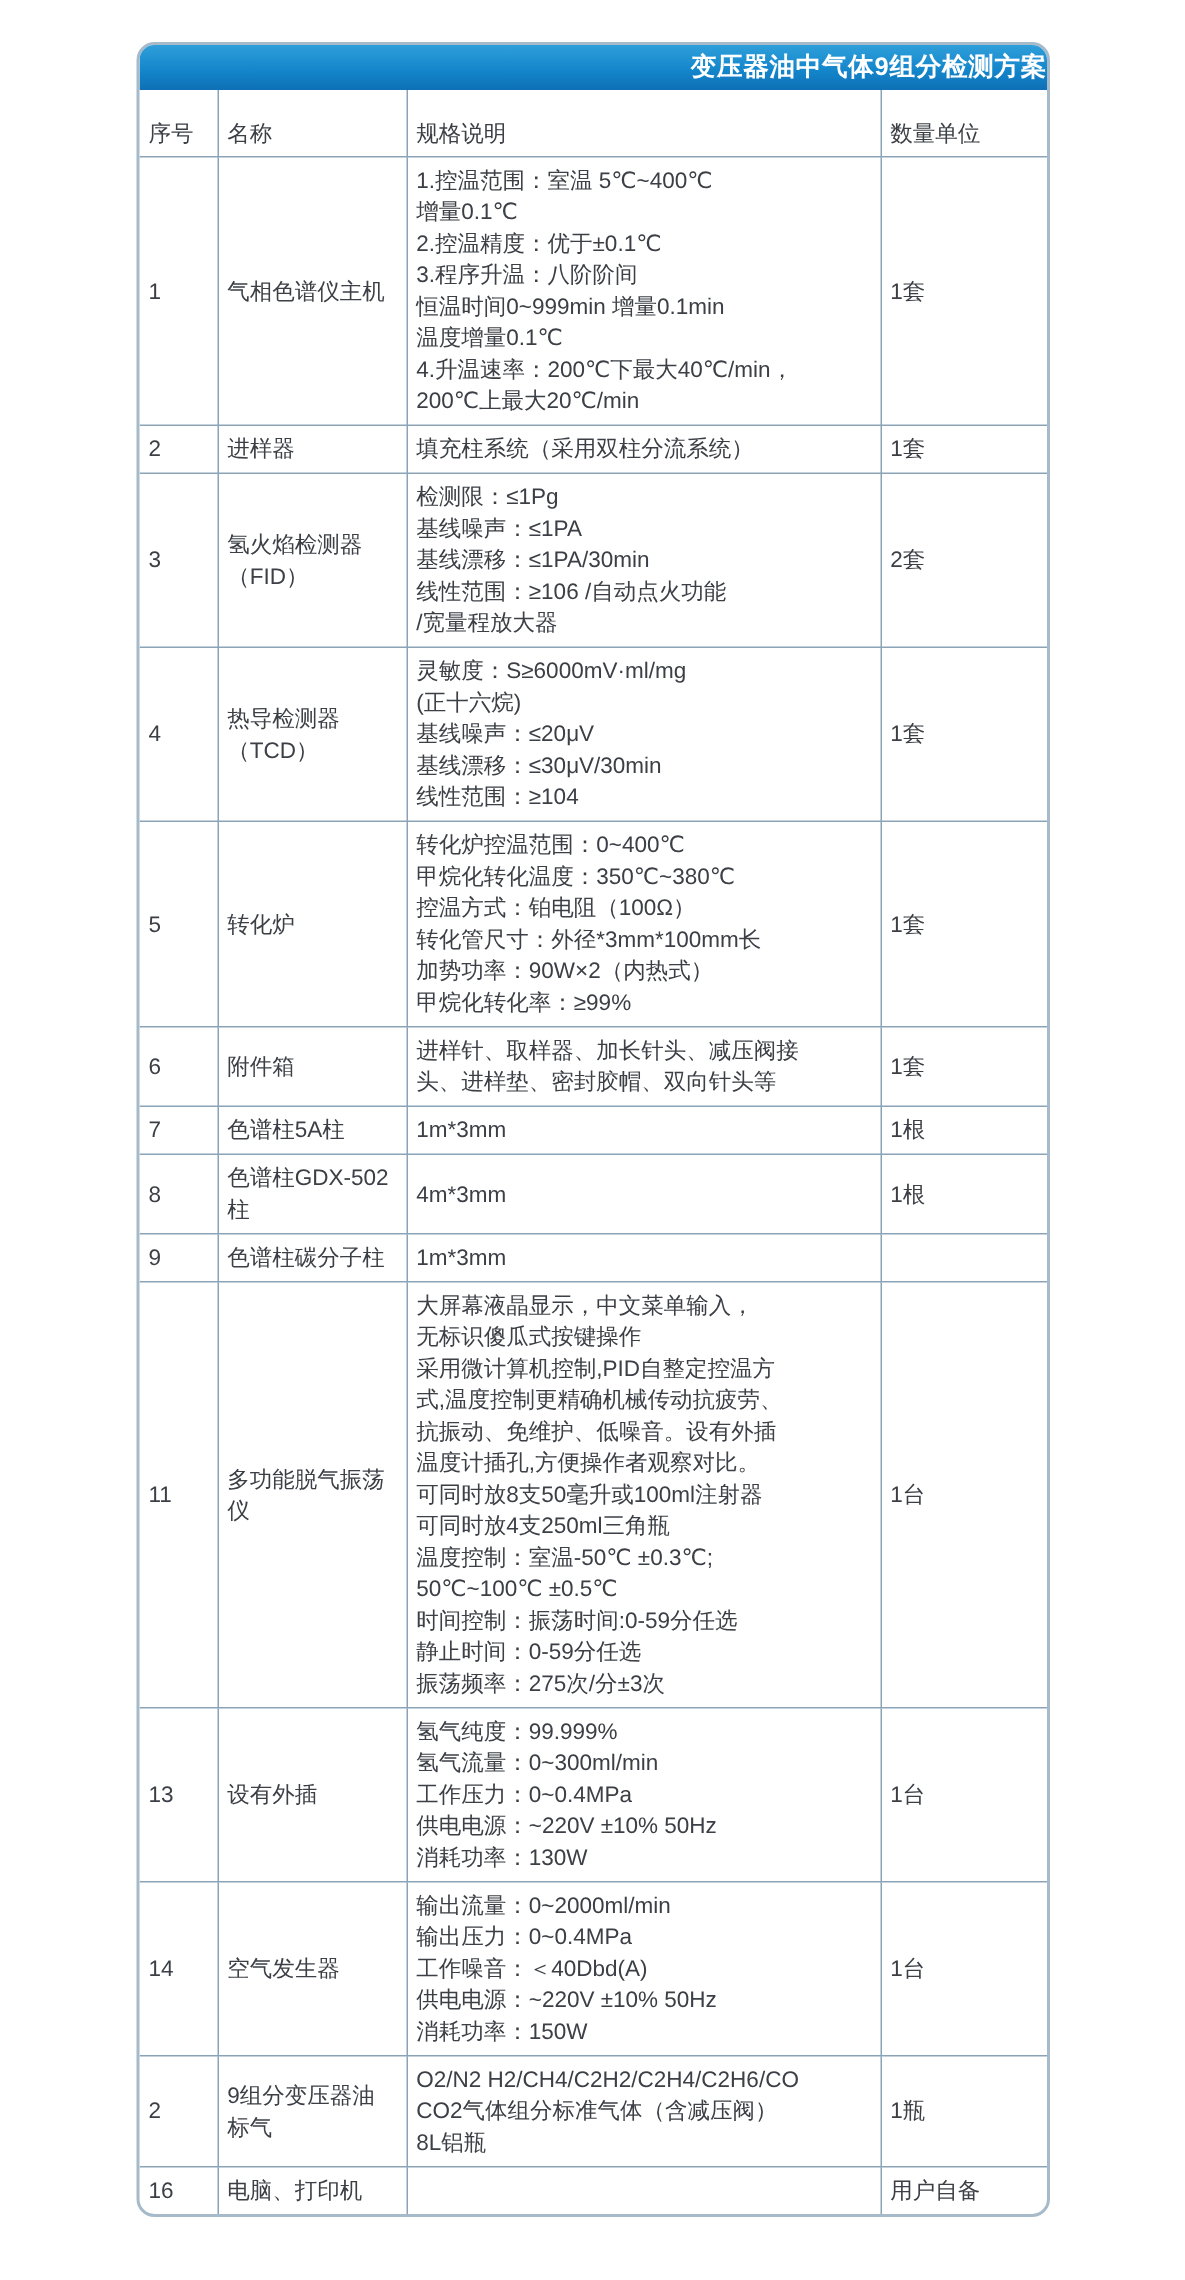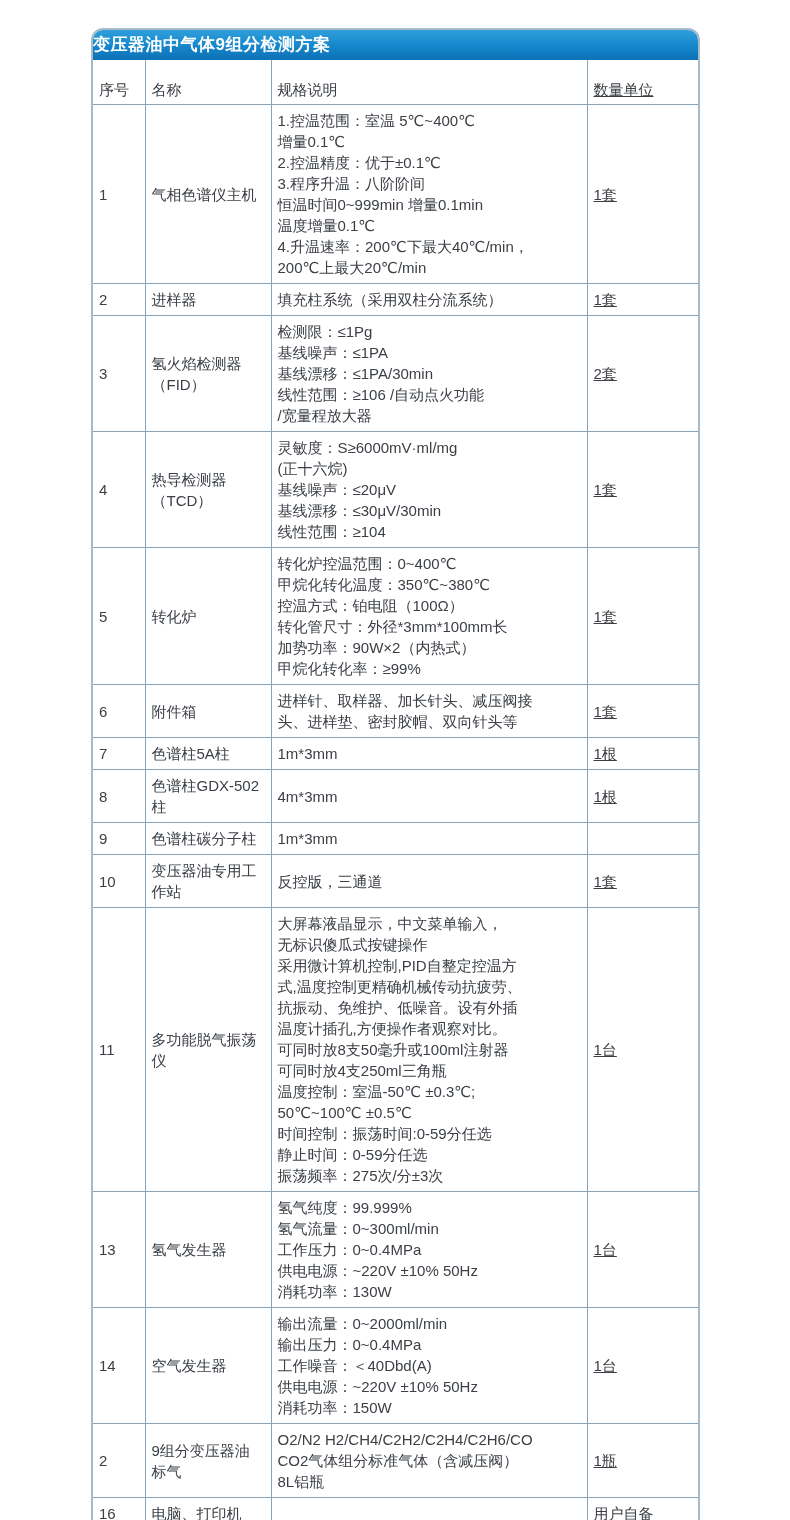--- a/index.html
+++ b/index.html
@@ -11,21 +11,21 @@
   .frame {
     box-sizing:border-box;
     position:absolute; left:91px; top:28px; width:609px;
     border:2px solid #a6bac9;
     border-radius:12px;
     overflow:hidden;
     background:#ffffff;
   }
   .title-bar {
     height:30px; line-height:30px;
-    text-align:left;
+    text-align:right;
     color:#ffffff;
     font-size:17px; font-weight:bold;
     background:linear-gradient(180deg,#2f9fda 0%,#1486cb 55%,#0e70b6 100%);
     letter-spacing:0.5px;
   }
   table.spec {
     width:100%;
     border-collapse:collapse;
     border-style:hidden;           
     table-layout:fixed;
@@ -38,21 +38,21 @@
     text-align:left;
     font-weight:normal;
     line-height:21px;
     padding:5px 6px;
     overflow:hidden;
   }
   table.spec thead th { padding-top:19px; padding-bottom:4px; }
   .c-no   { text-align:center; padding-left:2px; padding-right:2px; }
   .c-name { padding-left:11px; }
   .c-spec { padding-left:10px; white-space:pre-line; }
-  .c-qty  { padding-left:9px;text-decoration:underline; }
+  .c-qty  { padding-left:9px; }
 </style>
 </head>
 <body>
 
 <div class="frame">
   <div class="title-bar">变压器油中气体9组分检测方案</div>
   <table class="spec">
     <colgroup>
       <col style="width:52px">
       <col style="width:126px">
@@ -135,26 +135,20 @@
         <td class="c-no">8</td>
         <td class="c-name">色谱柱GDX-502柱</td>
         <td class="c-spec">4m*3mm</td>
         <td class="c-qty">1根</td>
       </tr>
       <tr>
         <td class="c-no">9</td>
         <td class="c-name">色谱柱碳分子柱</td>
         <td class="c-spec">1m*3mm</td>
         <td class="c-qty"></td>
-      </tr>
-      <tr>
-        <td class="c-no">10</td>
-        <td class="c-name">变压器油专用工作站</td>
-        <td class="c-spec">反控版，三通道</td>
-        <td class="c-qty">1套</td>
       </tr>
       <tr>
         <td class="c-no">11</td>
         <td class="c-name">多功能脱气振荡仪</td>
         <td class="c-spec">大屏幕液晶显示，中文菜单输入，
 无标识傻瓜式按键操作
 采用微计算机控制,PID自整定控温方
 式,温度控制更精确机械传动抗疲劳、
 抗振动、免维护、低噪音。设有外插
 温度计插孔,方便操作者观察对比。
@@ -162,21 +156,21 @@
 可同时放4支250ml三角瓶
 温度控制：室温-50℃ ±0.3℃;
  50℃~100℃ ±0.5℃
 时间控制：振荡时间:0-59分任选
 静止时间：0-59分任选
 振荡频率：275次/分±3次</td>
         <td class="c-qty">1台</td>
       </tr>
       <tr>
         <td class="c-no">13</td>
-        <td class="c-name">氢气发生器</td>
+        <td class="c-name">设有外插</td>
         <td class="c-spec">氢气纯度：99.999%
 氢气流量：0~300ml/min
 工作压力：0~0.4MPa
 供电电源：~220V ±10% 50Hz
 消耗功率：130W</td>
         <td class="c-qty">1台</td>
       </tr>
       <tr>
         <td class="c-no">14</td>
         <td class="c-name">空气发生器</td>

